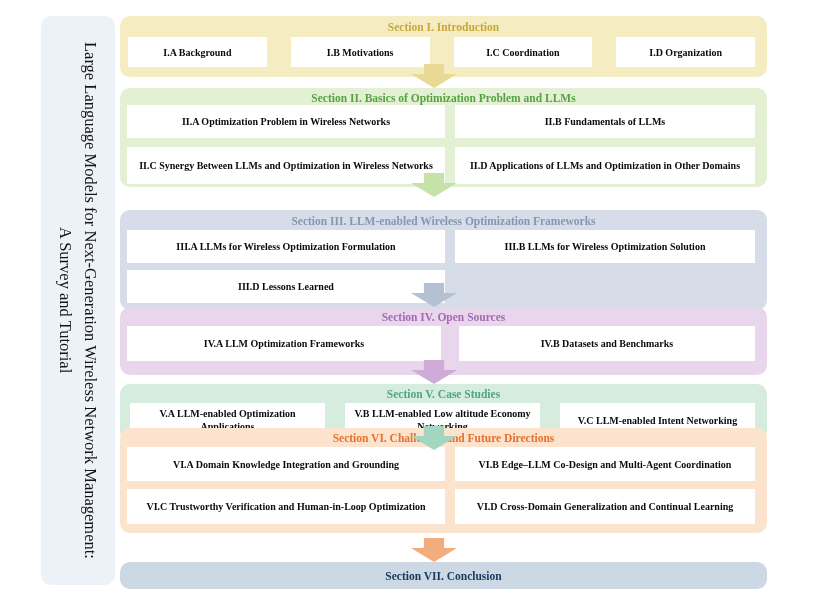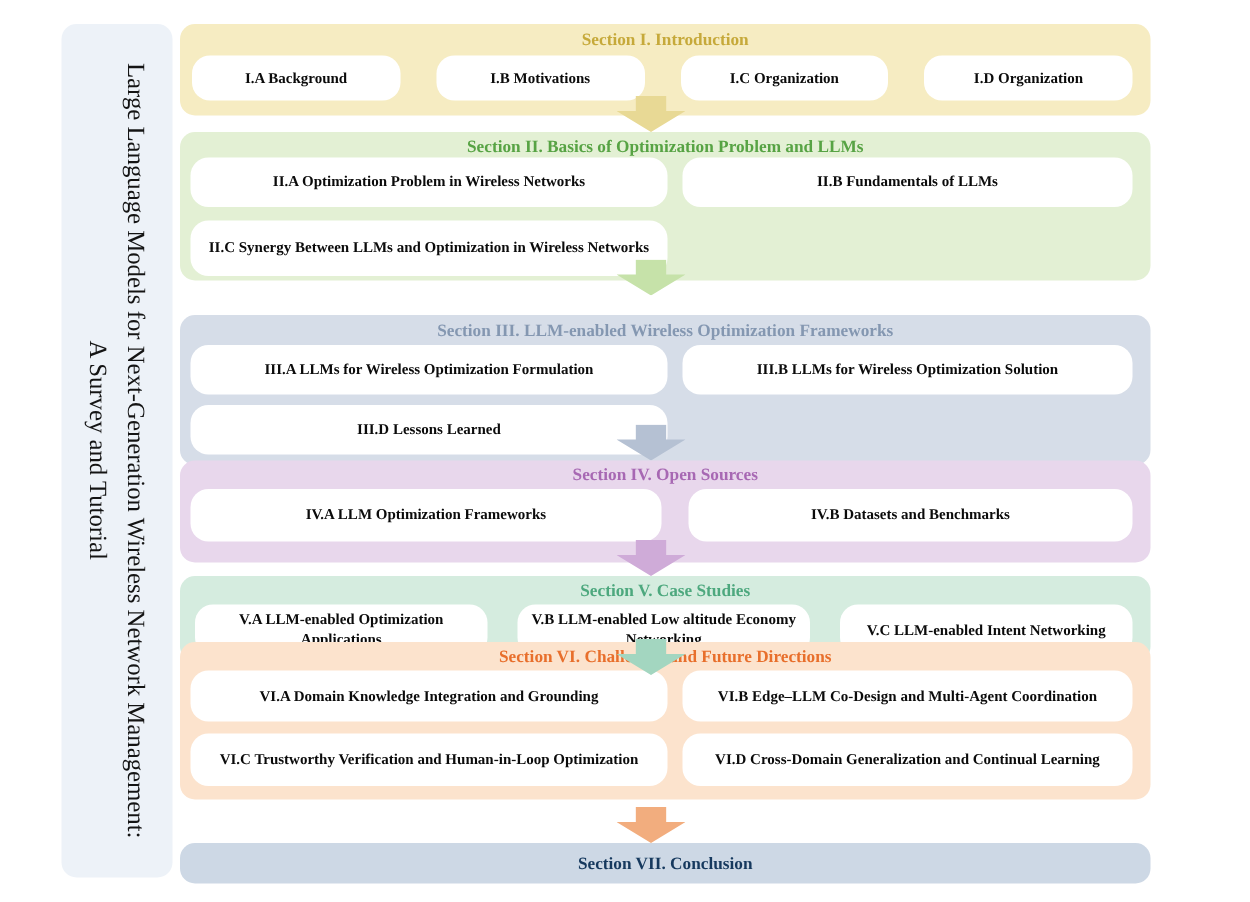--- a/index.html
+++ b/index.html
@@ -20,21 +20,21 @@
     writing-mode:vertical-rl; text-align:center;
     color:#141414; font-size:16.5px;
   }
   .vline { line-height:25px; }
 
   
   .sec { position:absolute; left:120px; width:647px; border-radius:10px; }
   .hdr { text-align:center; font-weight:bold; font-size:11.5px; line-height:14px; }
   .grid { display:grid; }
   .box {
-    background:#ffffff; border-radius:12px;
+    background:#ffffff; border-radius:0;
     display:flex; align-items:center; justify-content:center;
     text-align:center; font-weight:bold; font-size:10px; line-height:1.3;
     color:#0b0b0b; padding:14px 8px;
   }
 
   #s1 { top:16px;  height:61px;  background:#f6ecc2; padding-top:4px; }
   #s1 .grid { grid-template-columns:repeat(4,1fr); column-gap:24px; grid-template-rows:30px; padding:3px 12px 0 8px; }
 
   #s2 { top:88px;  height:99px;  background:#e3f0d4; padding-top:3px; }
   #s2 .grid { grid-template-columns:1.06fr 1fr; column-gap:10px; grid-template-rows:33px 37px; row-gap:9px; padding:0 12px 0 7px; }
@@ -80,32 +80,33 @@
       <div class="vline">Large Language Models for Next-Generation Wireless Network Management:</div>
       <div class="vline">A Survey and Tutorial</div>
     </div>
   </aside>
 
   <section class="sec" id="s1">
     <div class="hdr h1">Section I. Introduction</div>
     <div class="grid">
       <div class="box">I.A Background</div>
       <div class="box">I.B Motivations</div>
-      <div class="box">I.C Organization</div>
+      <div class="box">I.C Coordination</div>
       <div class="box">I.D Organization</div>
     </div>
   </section>
   <div class="arrow a1"></div>
 
   <section class="sec" id="s2">
     <div class="hdr h2">Section II. Basics of Optimization Problem and LLMs</div>
     <div class="grid">
       <div class="box">II.A Optimization Problem in Wireless Networks</div>
       <div class="box">II.B Fundamentals of LLMs</div>
       <div class="box">II.C Synergy Between LLMs and Optimization in Wireless Networks</div>
+      <div class="box">II.D Applications of LLMs and Optimization in Other Domains</div>
     </div>
   </section>
   <div class="arrow a2"></div>
 
   <section class="sec" id="s3">
     <div class="hdr h3">Section III. LLM-enabled Wireless Optimization Frameworks</div>
     <div class="grid">
       <div class="box">III.A LLMs for Wireless Optimization Formulation</div>
       <div class="box">III.B LLMs for Wireless Optimization Solution</div>
       <div class="box">III.D Lessons Learned</div>

